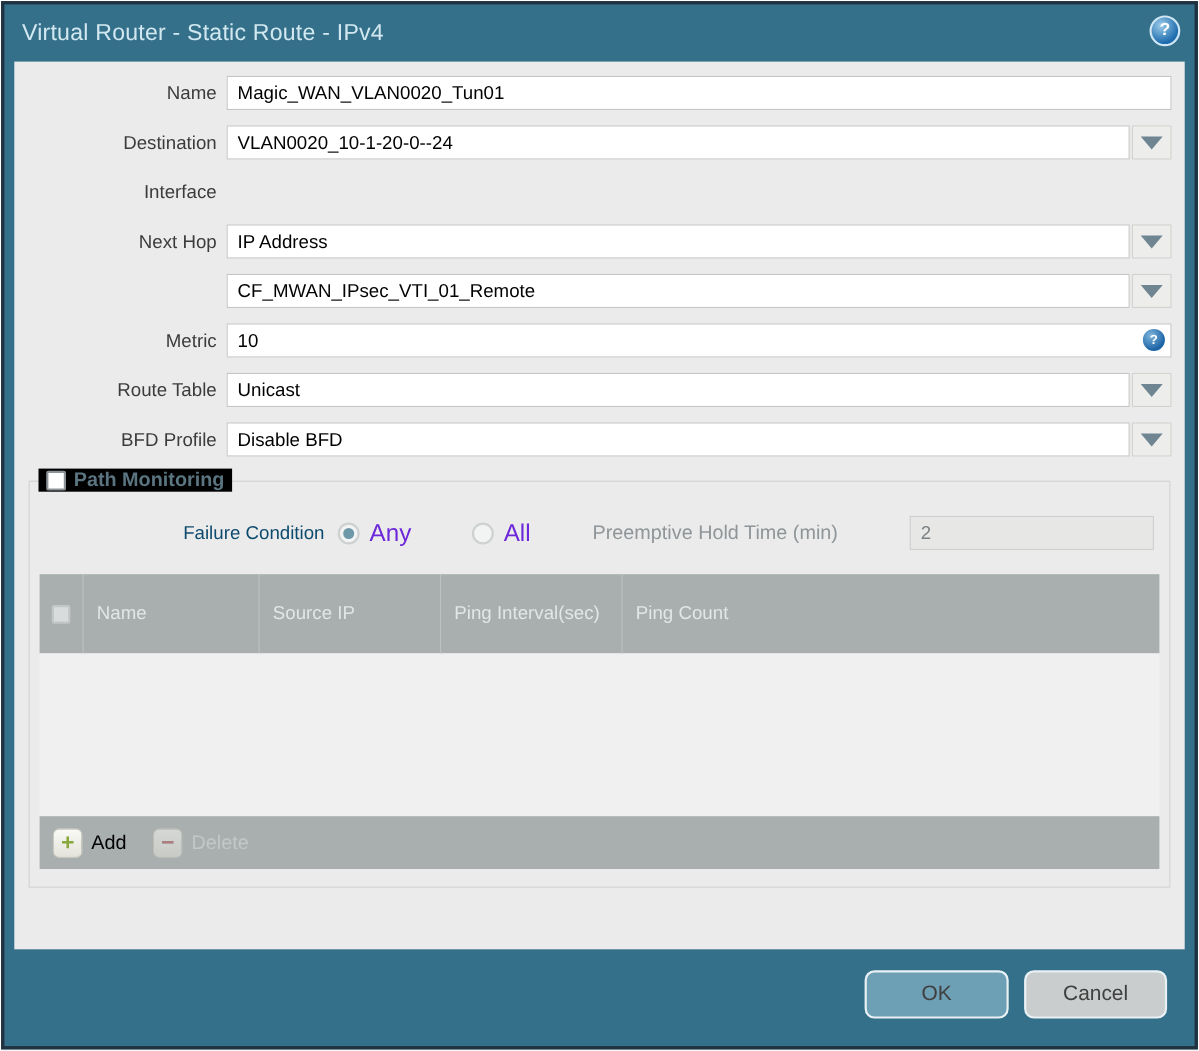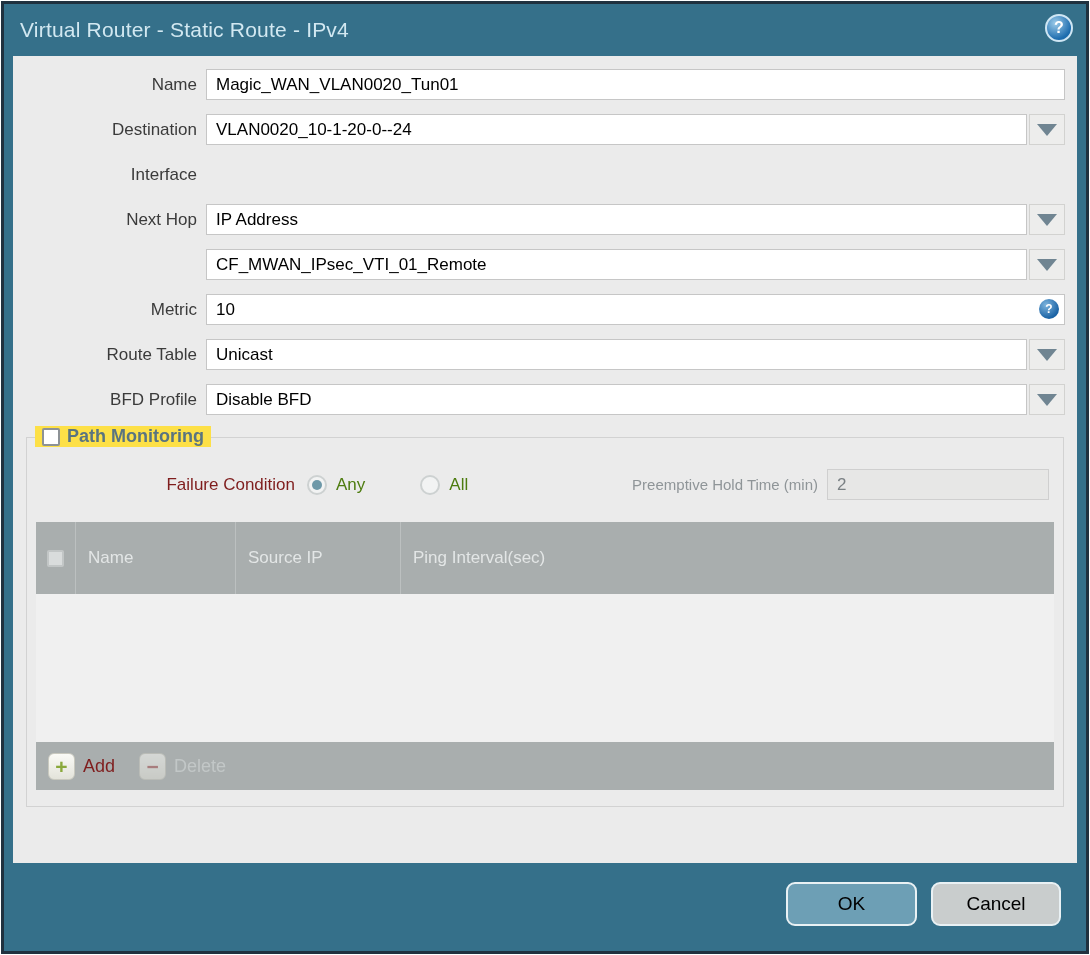--- a/index.html
+++ b/index.html
@@ -82,53 +82,53 @@
   
   .pm-box {
     position: relative;
     margin: 22px 13px 0 13px;
     height: 370px;
     border: 1px solid #d2d2d2;
   }
   .pm-legend {
     position: absolute; top: -12px; left: 8px;
     display: flex; align-items: center; gap: 7px;
-    background: #fde047; padding: 0 7px;
+    background: #000000; padding: 0 7px;
   }
   .pm-checkbox {
     width: 18px; height: 18px;
     background: #ffffff; border: 2px solid #8d9296; border-radius: 2px;
     cursor: pointer;
   }
   .pm-title { font-size: 18px; font-weight: bold; color: #5a7480; }
   .pm-row {
     display: flex; align-items: center;
     margin-top: 31px; height: 31px;
   }
   .fc-label {
     width: 280px; flex: none; text-align: right; padding-right: 12px;
-    font-size: 17px; color: #7f1d1d;
+    font-size: 17px; color: #0c4a6e;
   }
   .radio-group { display: flex; align-items: center; }
   .radio {
     width: 20px; height: 20px; border-radius: 50%;
     border: 2px solid #cdd1d1; background: #f2f3f3;
     display: flex; align-items: center; justify-content: center;
     cursor: pointer;
   }
   .radio.selected::after {
     content: ""; width: 10px; height: 10px; border-radius: 50%;
     background: #6d98a8;
   }
-  .radio-label { font-size: 17px; color: #4d7c0f; margin: 0 0 0 9px; }
+  .radio-label { font-size: 22px; color: #6d28d9; margin: 0 0 0 9px; }
   .radio + .radio-label { margin-right: 0; }
   .radio-gap { width: 55px; }
   .pht-label {
-    flex: 1; text-align: right; padding-right: 9px;
-    font-size: 15px; color: #8f9598;
+    flex: 1; text-align: center; padding-right: 9px;
+    font-size: 18px; color: #8f9598;
   }
   .pht-input {
     width: 222px; height: 31px; margin-right: 14px; flex: none;
     background: #e7e7e6; border: 1px solid #cfcfcf;
     font-family: "Liberation Sans", sans-serif;
     font-size: 17px; color: #7b8184; padding: 0 9px;
   }
   
   .pm-table { margin: 22px 9px 0 9px; }
   .tbl-header {
@@ -160,31 +160,31 @@
   .tbl-btn { display: flex; align-items: center; gap: 8px; cursor: pointer; }
   .tbl-btn-icon {
     width: 27px; height: 27px; border-radius: 6px;
     background: linear-gradient(#fafaf6, #e3e3da);
     border: 1px solid #c9c9bf;
     display: flex; align-items: center; justify-content: center;
     font-size: 21px; font-weight: bold; line-height: 1;
   }
   .add-icon-glyph { color: #8aa93c; }
   .del-icon-glyph { color: #a85656; }
-  .tbl-btn-label { font-size: 18px; color: #7f1d1d; }
+  .tbl-btn-label { font-size: 18px; color: #000000; }
   .tbl-btn.disabled { cursor: default; }
   .tbl-btn.disabled .tbl-btn-icon { opacity: .55; }
   .tbl-btn.disabled .tbl-btn-label { color: #c2c7c7; }
   
   .dlg-btn {
     position: absolute; bottom: 25px;
     height: 44px; border-radius: 9px;
     border: 2px solid #e9f1f4;
     font-family: "Liberation Sans", sans-serif;
-    font-size: 19px; color: #000000;
+    font-size: 19px; color: #404040;
     cursor: pointer;
   }
   .ok-btn { right: 169px; width: 131px; background: #6d9fb5; }
   .cancel-btn { right: 25px; width: 130px; background: #c9cdcd; }
 </style>
 </head>
 <body>
 
 <div class="frame">
 
@@ -287,20 +287,21 @@
       </div>
 
       <div class="pm-table">
         <div class="tbl-header">
           <div class="th th-check">
             <div class="tbl-checkbox"></div>
           </div>
           <div class="th col-name">Name</div>
           <div class="th col-srcip">Source IP</div>
           <div class="th col-ping">Ping Interval(sec)</div>
+          <div class="th col-count">Ping Count</div>
         </div>
         <div class="tbl-body"></div>
         <div class="tbl-footer">
           <div class="tbl-btn">
             <div class="tbl-btn-icon">
               <span class="add-icon-glyph">+</span>
             </div>
             <span class="tbl-btn-label">Add</span>
           </div>
           <div class="tbl-btn disabled">

